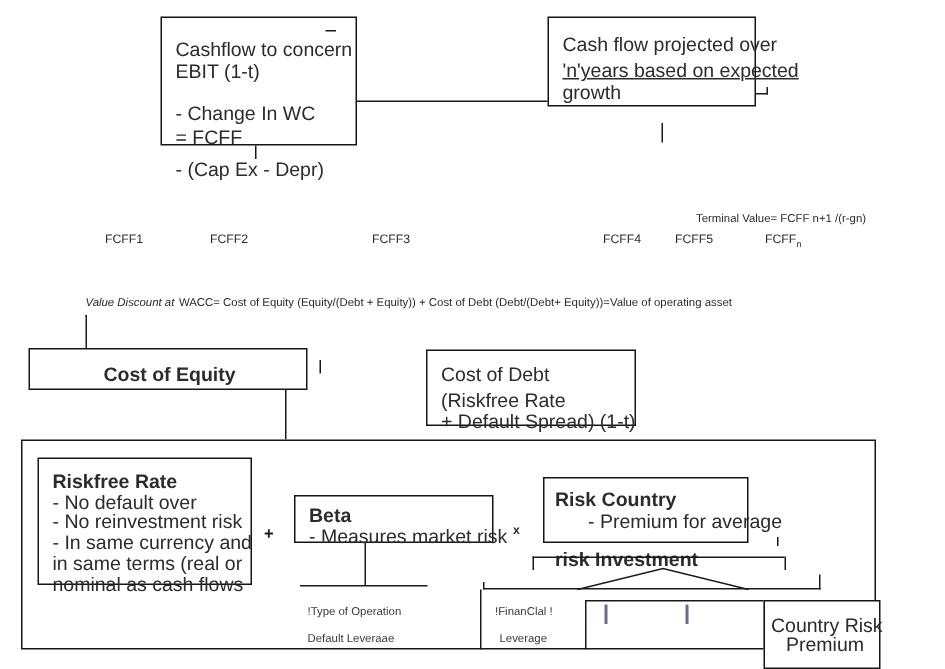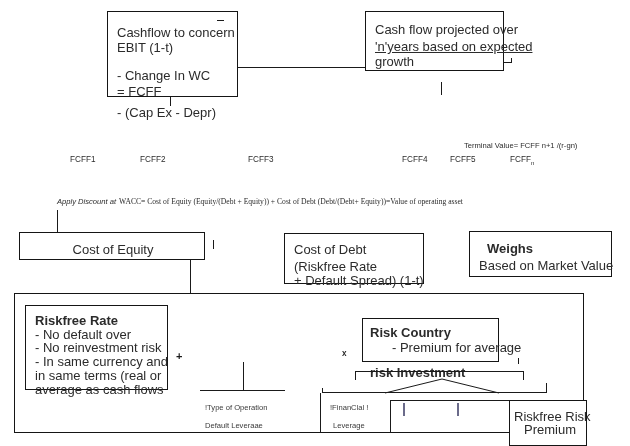--- a/index.html
+++ b/index.html
@@ -63,58 +63,58 @@
   <div class="txt t8" style="left:70px;top:155px;">FCFF1</div>
   <div class="txt t8" style="left:140px;top:155px;">FCFF2</div>
   <div class="txt t8" style="left:248px;top:155px;">FCFF3</div>
   <div class="txt t8" style="left:358px;top:155px;margin-left:44px;">FCFF4</div>
   <div class="txt t8" style="left:450px;top:155px;">FCFF5</div>
   <div class="txt t8" style="left:510px;top:155px;">
     <span>FCFF</span><sub style="font-size:6px;">n</sub>
   </div>
 
   <div class="txt t75" style="left:57px;top:197px;">
-    <span class="i">Apply Discount at</span><span style="margin-left:3px;font-family:Liberation Serif, serif;">WACC=  Cost of Equity  (Equity/(Debt + Equity)) + Cost of Debt (Debt/(Debt+ Equity))=Value of operating asset</span>
+    <span class="i">Value Discount at</span><span style="margin-left:3px;">WACC=  Cost of Equity  (Equity/(Debt + Equity)) + Cost of Debt (Debt/(Debt+ Equity))=Value of operating asset</span>
   </div>
 
   <div class="ln hln" style="left:57px;top:210px;width:1px;"></div>
   <div class="ln vln" style="left:57px;top:210px;height:22px;"></div>
 
   <div class="box" style="left:19px;top:232px;width:186px;height:28px;">
-    <div class="boxline ctr" style="left:0;top:9px;width:186px;">Cost of Equity</div>
+    <div class="boxline ctr" style="left:0;top:9px;width:186px;font-weight:bold;">Cost of Equity</div>
   </div>
 
   <div class="ln vln" style="left:213px;top:240px;height:9px;"></div>
 
   <div class="box" style="left:284px;top:233px;width:140px;height:51px;">
     <div class="boxline" style="left:9px;top:8px;">Cost of Debt</div>
     <div class="boxline" style="left:9px;top:25px;">(Riskfree Rate</div>
     <div class="boxline" style="left:9px;top:39px;">+ Default Spread) (1-t)</div>
   </div>
 
-  <div class="box" style="left:469px;top:231px;width:143px;height:46px;">
-    <div class="boxline b" style="left:17px;top:9px;">Weighs</div>
-    <div class="boxline" style="left:9px;top:26px;">Based on Market Value</div>
-  </div>
 
   <div class="ln vln" style="left:190px;top:260px;height:33px;"></div>
 
   <div class="box" style="left:14px;top:293px;width:570px;height:140px;"></div>
 
   <div class="box" style="left:25px;top:305px;width:143px;height:85px;">
     <div class="boxline b" style="left:9px;top:7px;">Riskfree Rate</div>
     <div class="boxline" style="left:9px;top:21px;">- No default over</div>
     <div class="boxline" style="left:9px;top:34px;">- No reinvestment risk</div>
     <div class="boxline" style="left:9px;top:48px;">- In same currency and</div>
     <div class="boxline" style="left:9px;top:62px;">in same terms (real or</div>
-    <div class="boxline" style="left:9px;top:76px;">average as cash flows</div>
+    <div class="boxline" style="left:9px;top:76px;">nominal as cash flows</div>
   </div>
 
   <div class="plus" style="left:176px;top:350px;">+</div>
 
+  <div class="box" style="left:196px;top:330px;width:133px;height:32px;">
+    <div class="boxline b" style="left:9px;top:5px;">Beta</div>
+    <div class="boxline" style="left:9px;top:19px;">- Measures market risk</div>
+  </div>
 
   <div class="txt t8 b" style="left:342px;top:349px;">x</div>
 
   <div class="box" style="left:362px;top:318px;width:137px;height:44px;">
     <div class="boxline b" style="left:7px;top:6px;">Risk Country</div>
     <div class="boxline" style="left:29px;top:21px;">- Premium for average</div>
     <div class="boxline b" style="left:7px;top:46px;">risk Investment</div>
   </div>
 
   <div class="ln vln" style="left:518px;top:358px;height:6px;"></div>
@@ -143,17 +143,17 @@
   <div class="lbl" style="left:205px;top:421px;">Default Leveraae</div>
 
   <div class="lbl" style="left:330px;top:403px;">!FinanClal !</div>
   <div class="lbl" style="left:333px;top:421px;">Leverage</div>
 
   <div class="ln vln" style="left:320px;top:393px;height:40px;"></div>
   <div class="ln vln" style="left:390px;top:400px;height:33px;"></div>
   <div class="ln vln" style="left:509px;top:400px;height:33px;"></div>
 
   <div class="box" style="left:509px;top:400px;width:78px;height:46px;">
-    <div class="boxline" style="left:4px;top:8px;">Riskfree Risk </div>
+    <div class="boxline" style="left:4px;top:8px;">Country Risk </div>
     <div class="boxline" style="left:14px;top:21px;">Premium</div>
   </div>
 
 </div>
 
 </body></html>

